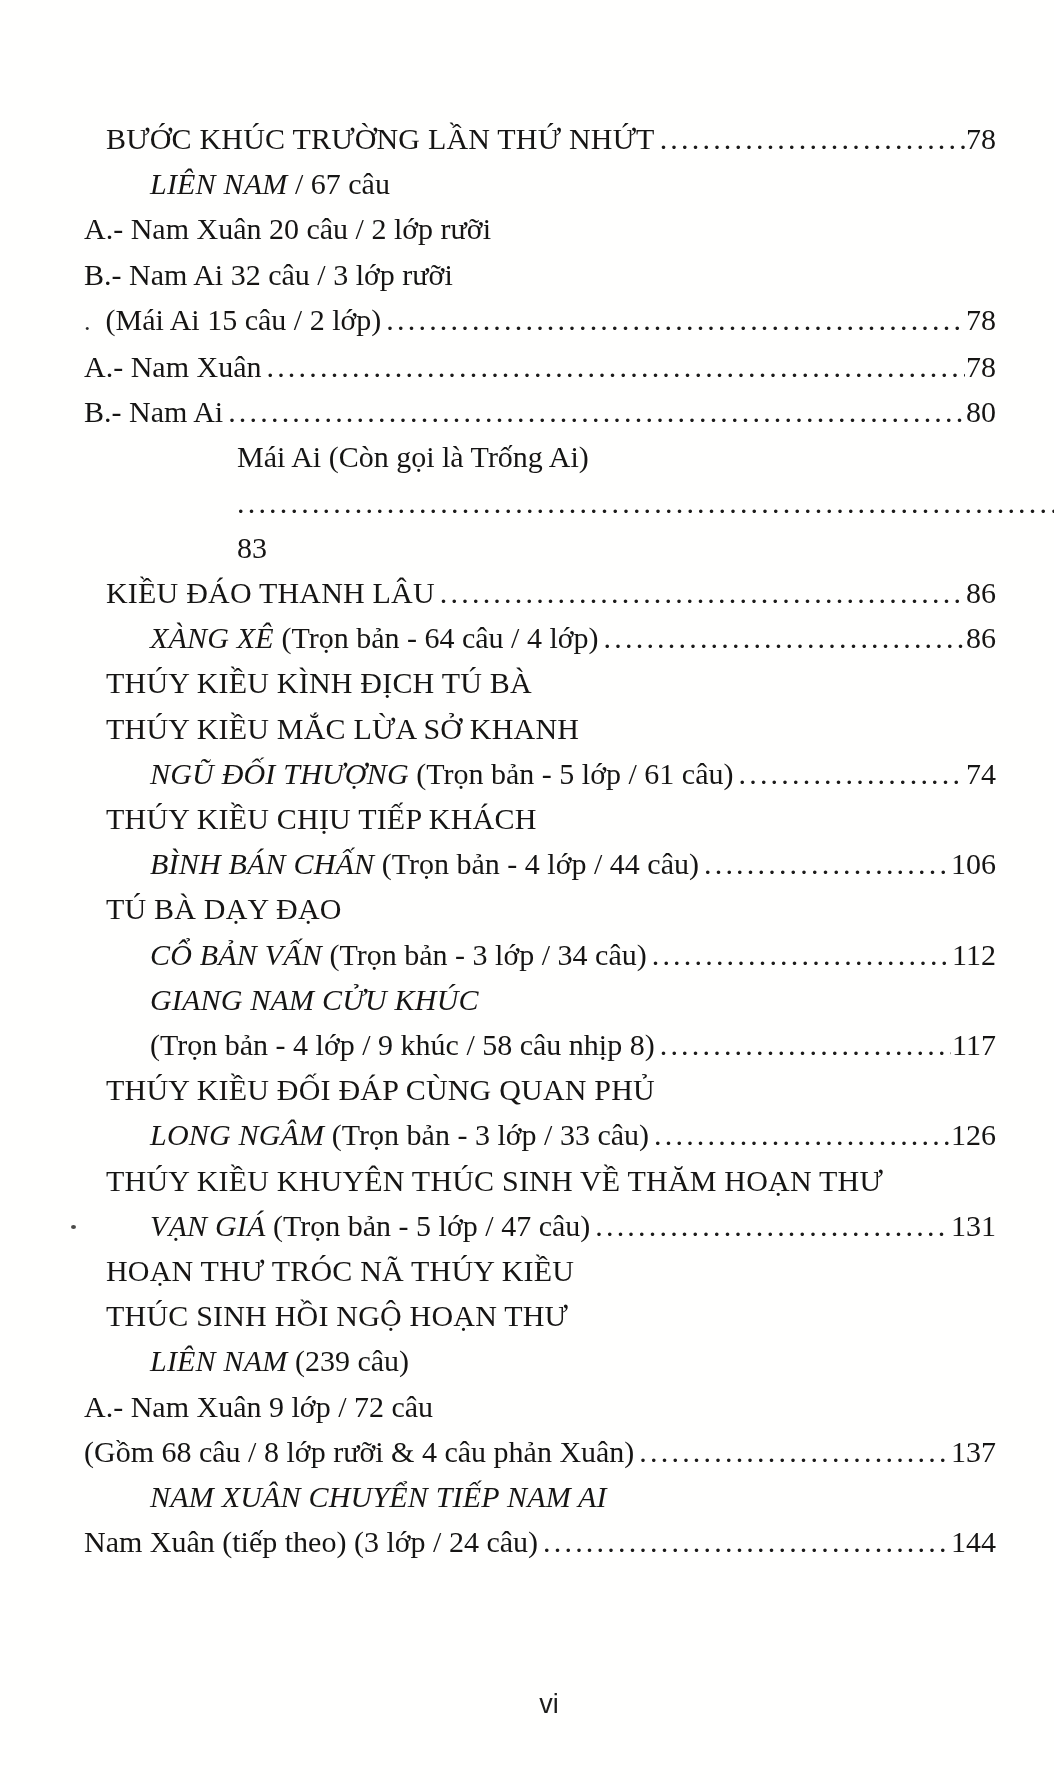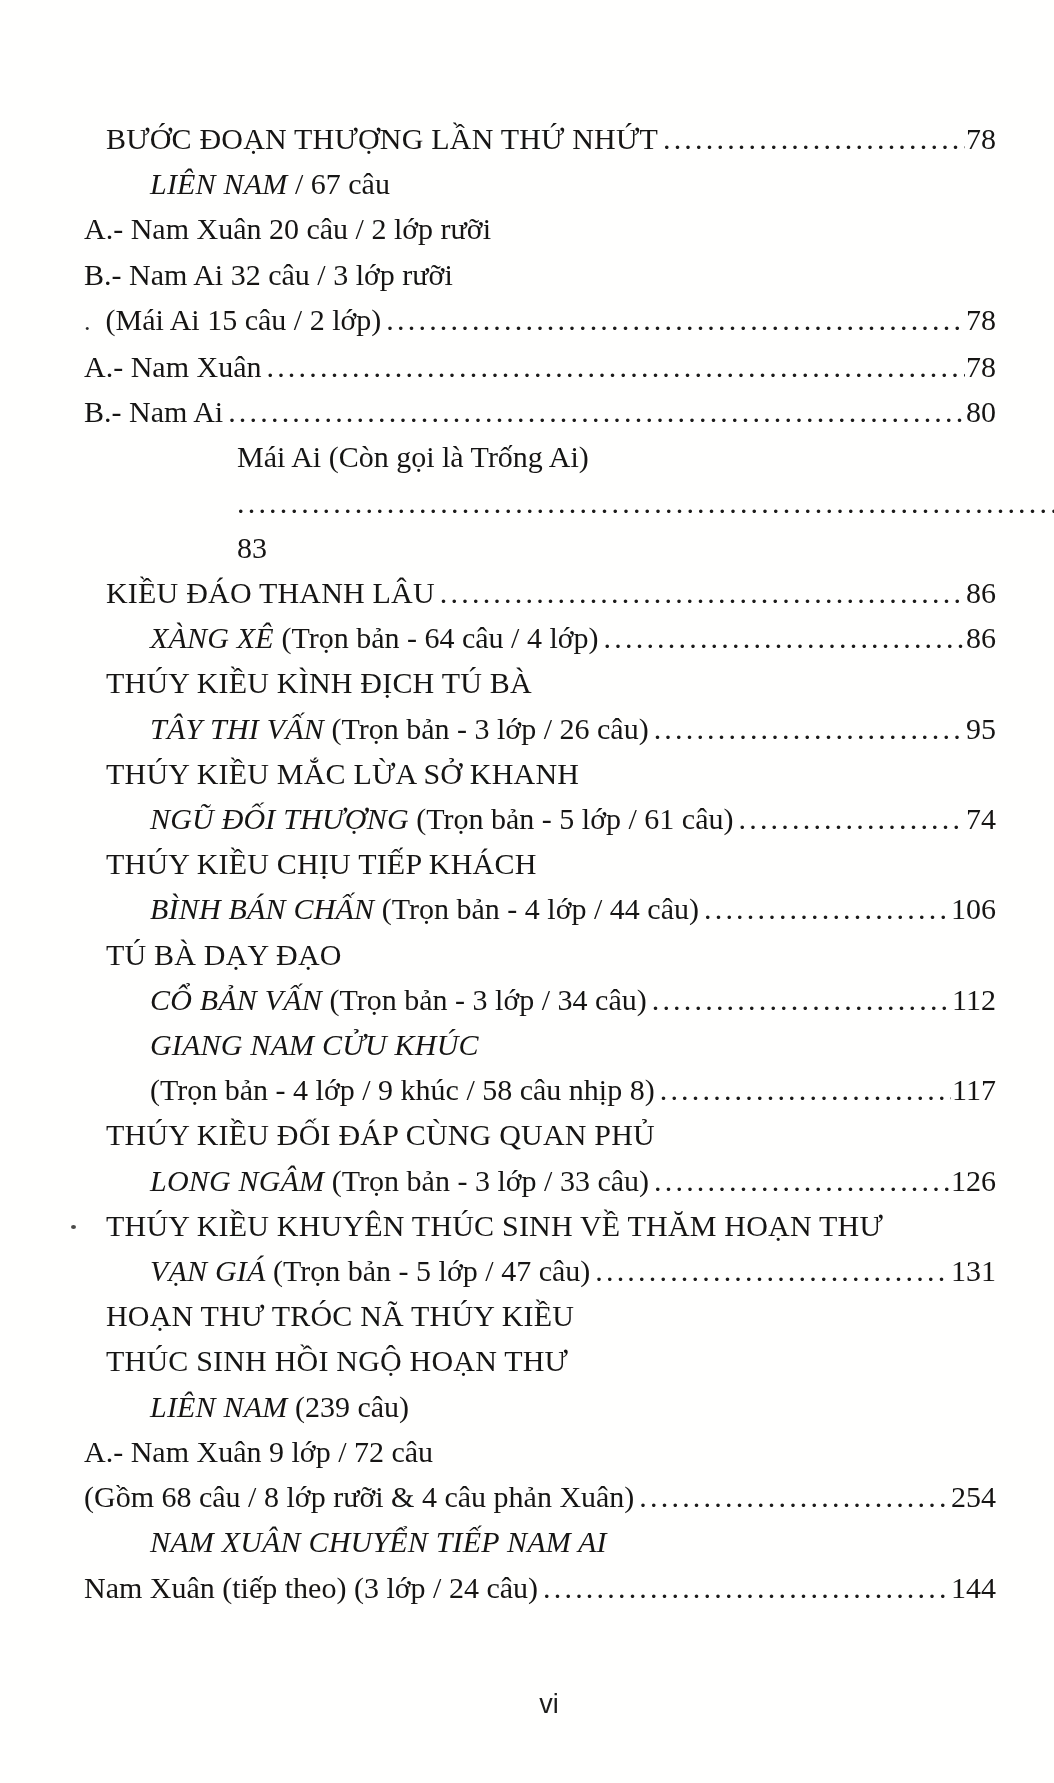--- a/index.html
+++ b/index.html
@@ -68,21 +68,21 @@
     border-radius:50%;
     background:#4a4a48;
   }
 </style>
 </head>
 <body>
 
 <div class="page">
   <div class="toc">
       <div class="toc-row ind0">
-    <span class="parts"><span class="style-caps">BƯỚC ĐOẠN THƯỢNG LẦN THỨ NHỨT</span></span>
+    <span class="parts"><span class="style-caps">BƯỚC KHÚC TRƯỜNG LẦN THỨ NHỨT</span></span>
   <span class="dots"></span>
         <span class="pageno">78</span>
       </div>
       <div class="toc-row ind1">
     <span class="parts"><span class="style-italic">LIÊN NAM</span><span class="style-plain"> / 67 câu</span></span>
   </div>
       <div class="toc-row ind2">
     <span class="parts"><span class="style-plain">A.- Nam Xuân 20 câu / 2 lớp rưỡi</span></span>
   </div>
       <div class="toc-row ind2">
@@ -114,25 +114,20 @@
         <span class="pageno">86</span>
       </div>
       <div class="toc-row ind1">
     <span class="parts"><span class="style-italic">XÀNG XÊ</span><span class="style-plain"> (Trọn bản - 64 câu / 4 lớp)</span></span>
   <span class="dots"></span>
         <span class="pageno">86</span>
       </div>
       <div class="toc-row ind0">
     <span class="parts"><span class="style-caps">THÚY KIỀU KÌNH ĐỊCH TÚ BÀ</span></span>
   </div>
-      <div class="toc-row ind1">
-    <span class="parts"><span class="style-italic">TÂY THI VẤN</span><span class="style-plain"> (Trọn bản - 3 lớp / 26 câu)</span></span>
-  <span class="dots"></span>
-        <span class="pageno">95</span>
-      </div>
       <div class="toc-row ind0">
     <span class="parts"><span class="style-caps">THÚY KIỀU MẮC LỪA SỞ KHANH</span></span>
   </div>
       <div class="toc-row ind1">
     <span class="parts"><span class="style-italic">NGŨ ĐỐI THƯỢNG</span><span class="style-plain"> (Trọn bản - 5 lớp / 61 câu)</span></span>
   <span class="dots"></span>
         <span class="pageno">74</span>
       </div>
       <div class="toc-row ind0">
     <span class="parts"><span class="style-caps">THÚY KIỀU CHỊU TIẾP KHÁCH</span></span>
@@ -182,21 +177,21 @@
   </div>
       <div class="toc-row ind1">
     <span class="parts"><span class="style-italic">LIÊN NAM</span><span class="style-plain"> (239 câu)</span></span>
   </div>
       <div class="toc-row ind2">
     <span class="parts"><span class="style-plain">A.- Nam Xuân 9 lớp / 72 câu</span></span>
   </div>
       <div class="toc-row ind2">
     <span class="parts"><span class="style-plain">(Gồm 68 câu / 8 lớp rưỡi &amp; 4 câu phản Xuân)</span></span>
   <span class="dots"></span>
-        <span class="pageno">254</span>
+        <span class="pageno">137</span>
       </div>
       <div class="toc-row ind1">
     <span class="parts"><span class="style-italic">NAM XUÂN CHUYỂN TIẾP NAM AI</span></span>
   </div>
       <div class="toc-row ind2">
     <span class="parts"><span class="style-plain">Nam Xuân (tiếp theo) (3 lớp / 24 câu)</span></span>
   <span class="dots"></span>
         <span class="pageno">144</span>
       </div>
     </div>

